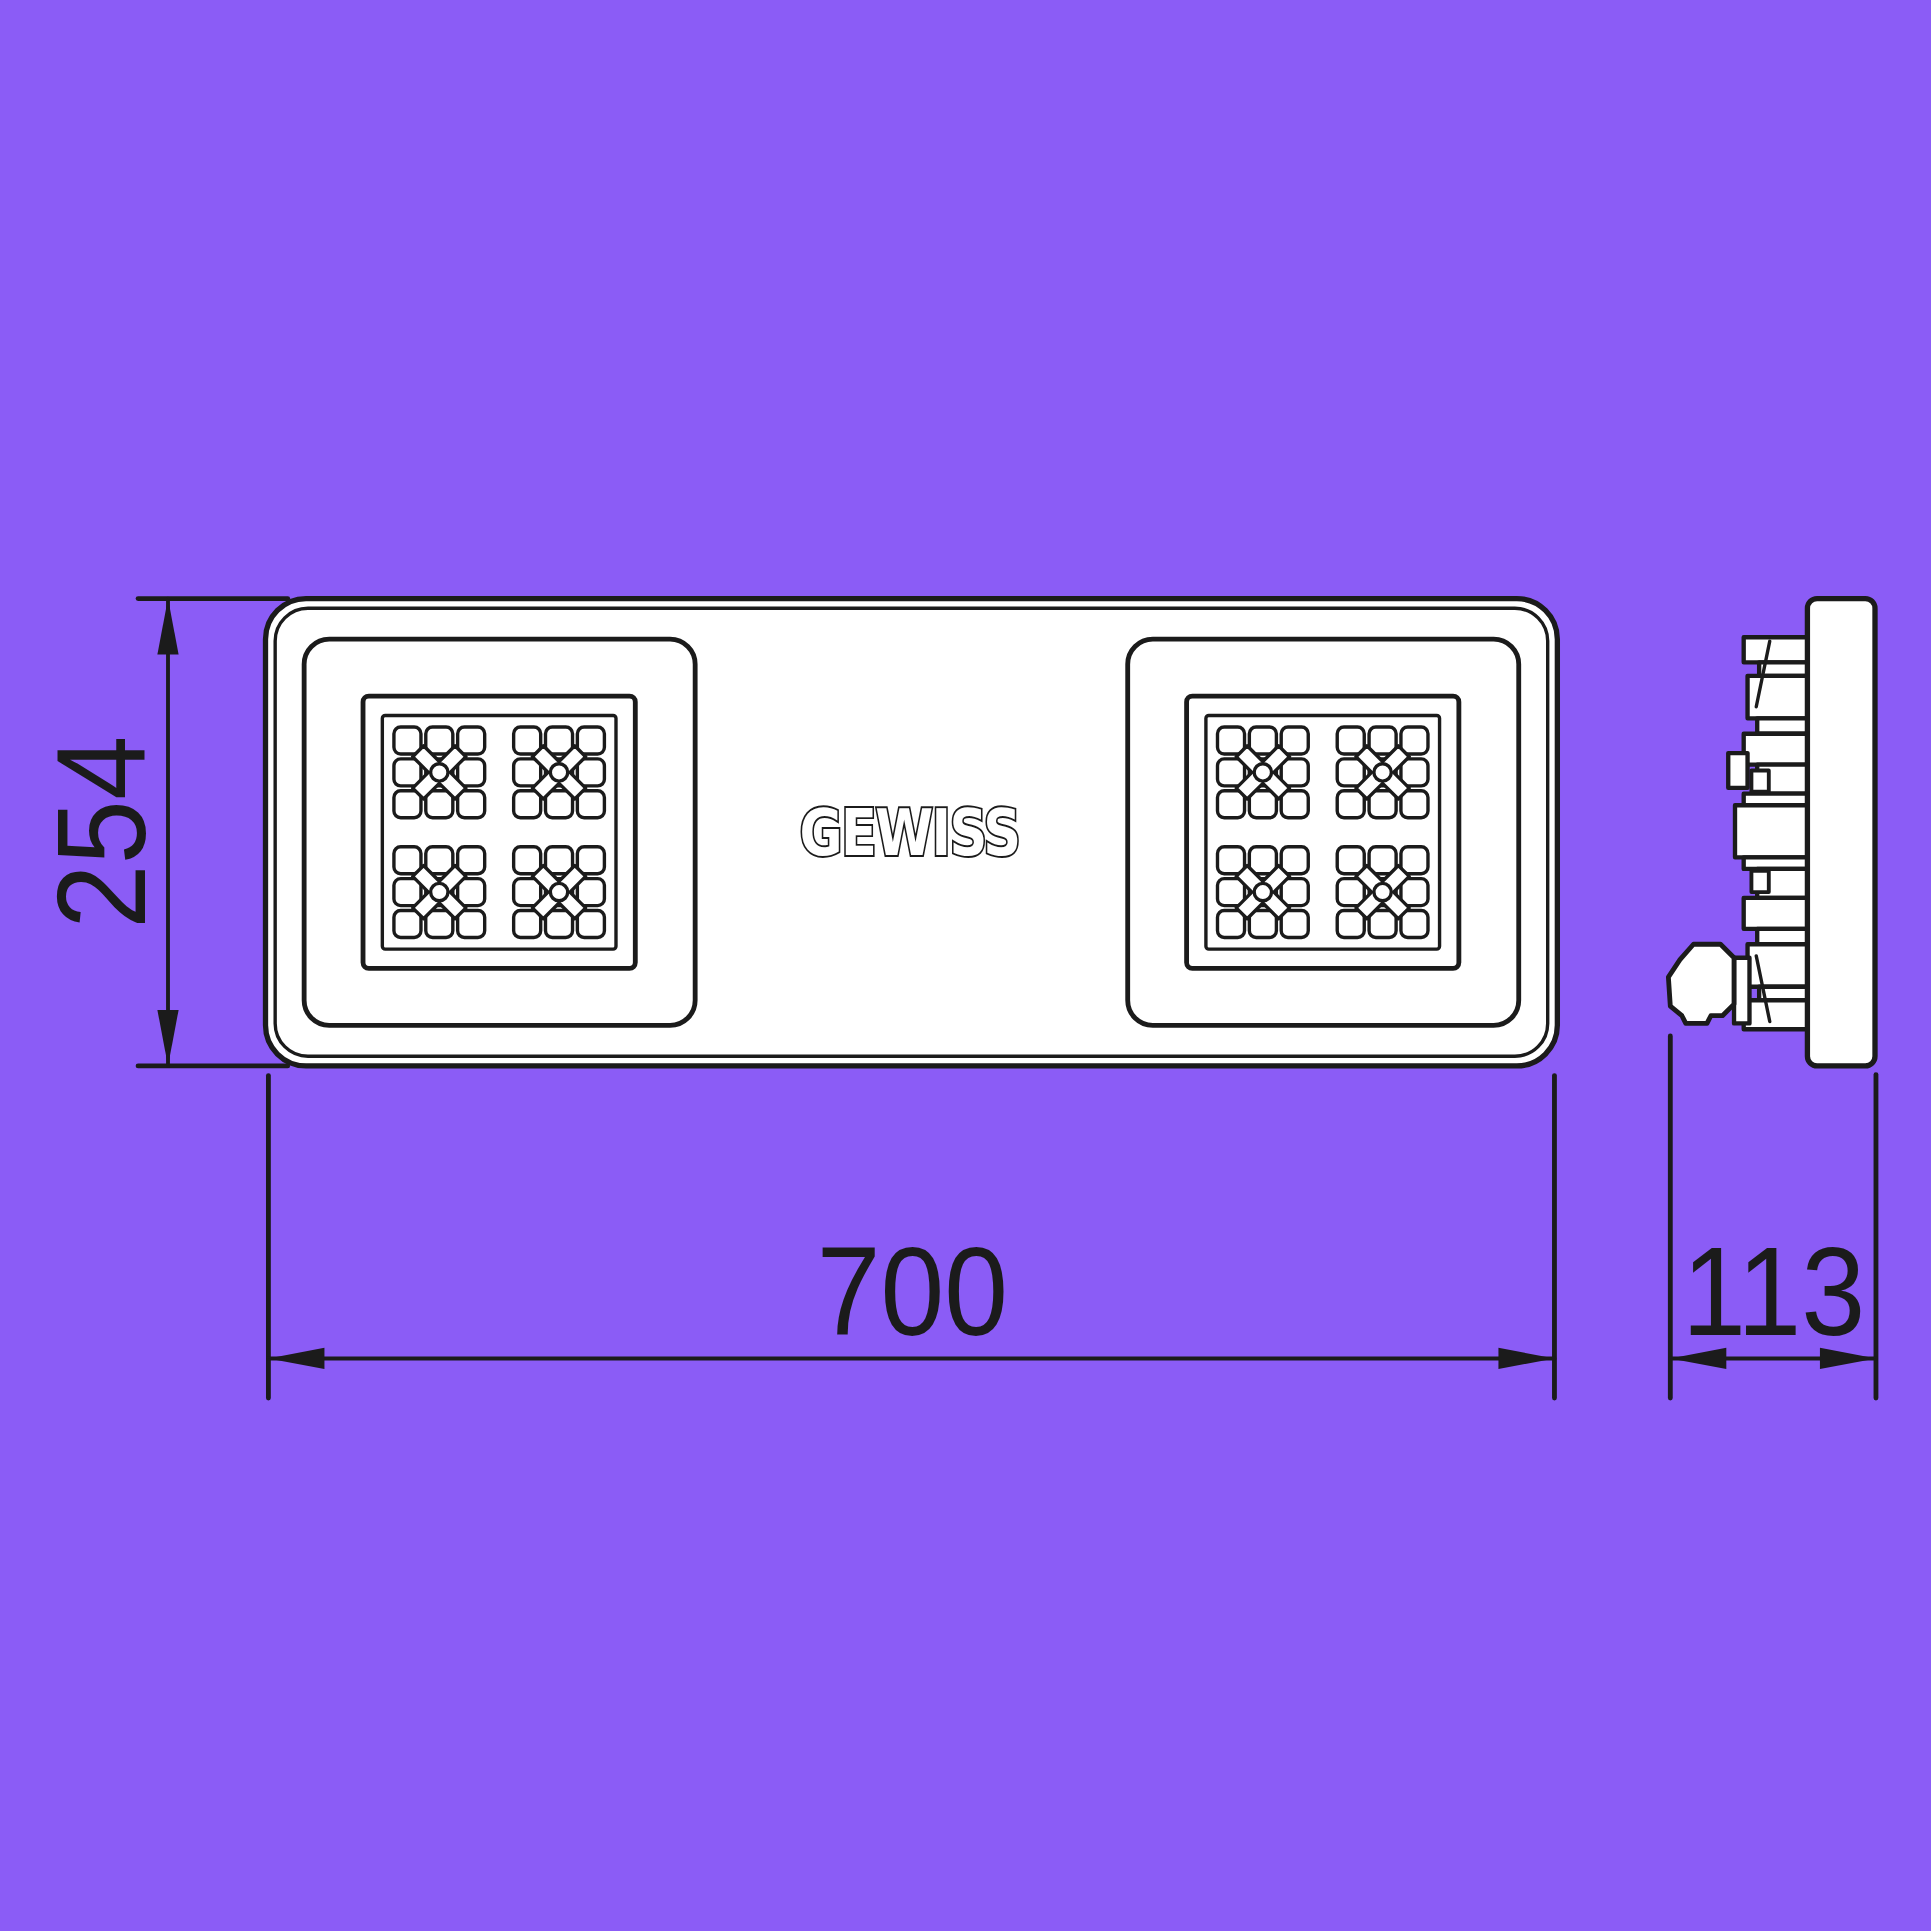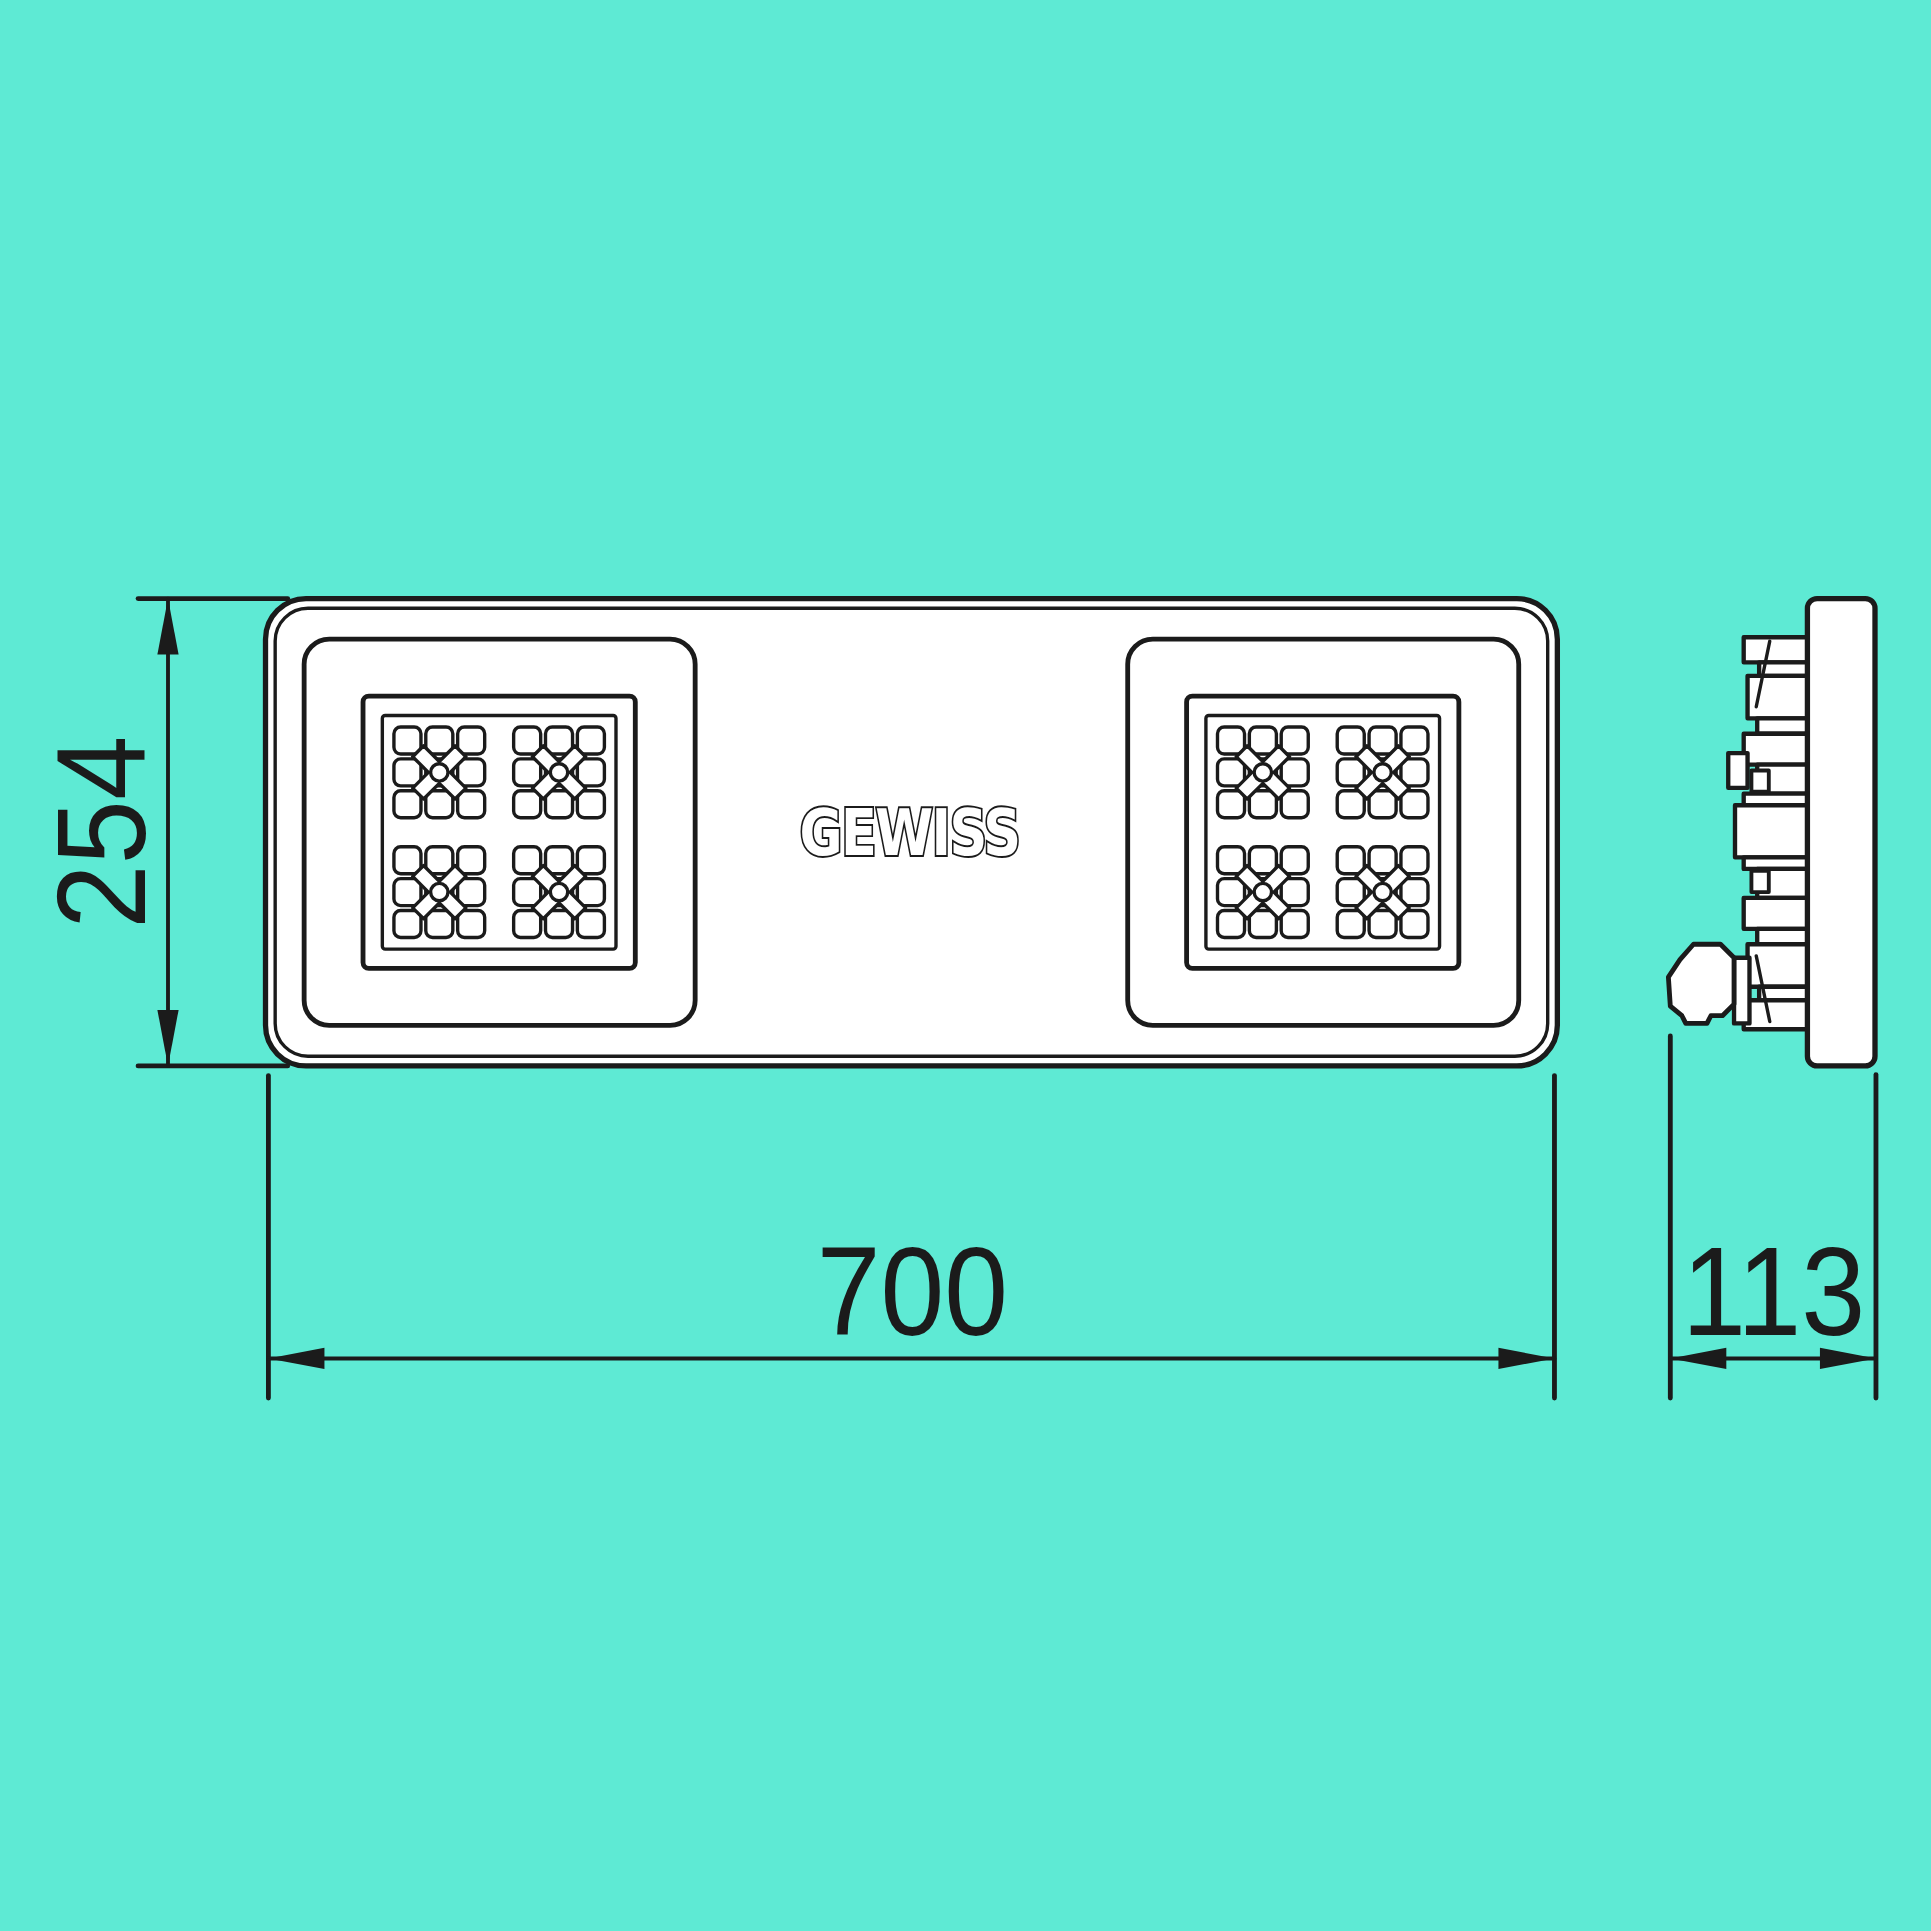--- a/index.html
+++ b/index.html
@@ -7,21 +7,21 @@
     padding: 0;
     width: 1931px;
     height: 1931px;
     background: #ffffff;
     overflow: hidden;
   }
   .canvas {
     position: relative;
     width: 1931px;
     height: 1931px;
-    background: #5eead4;
+    background: #8b5cf6;
   }
   svg { display: block; width: 1931px; height: 1931px; }
 
   
   .shape  { fill: #ffffff; stroke: #1b1b1b; stroke-linejoin: round; stroke-linecap: round; }
   .sw55   { stroke-width: 5.5; }
   .sw5    { stroke-width: 5; }
   .sw45   { stroke-width: 4.5; }
   .sw4    { stroke-width: 4; }
   .sw35   { stroke-width: 3.5; }

